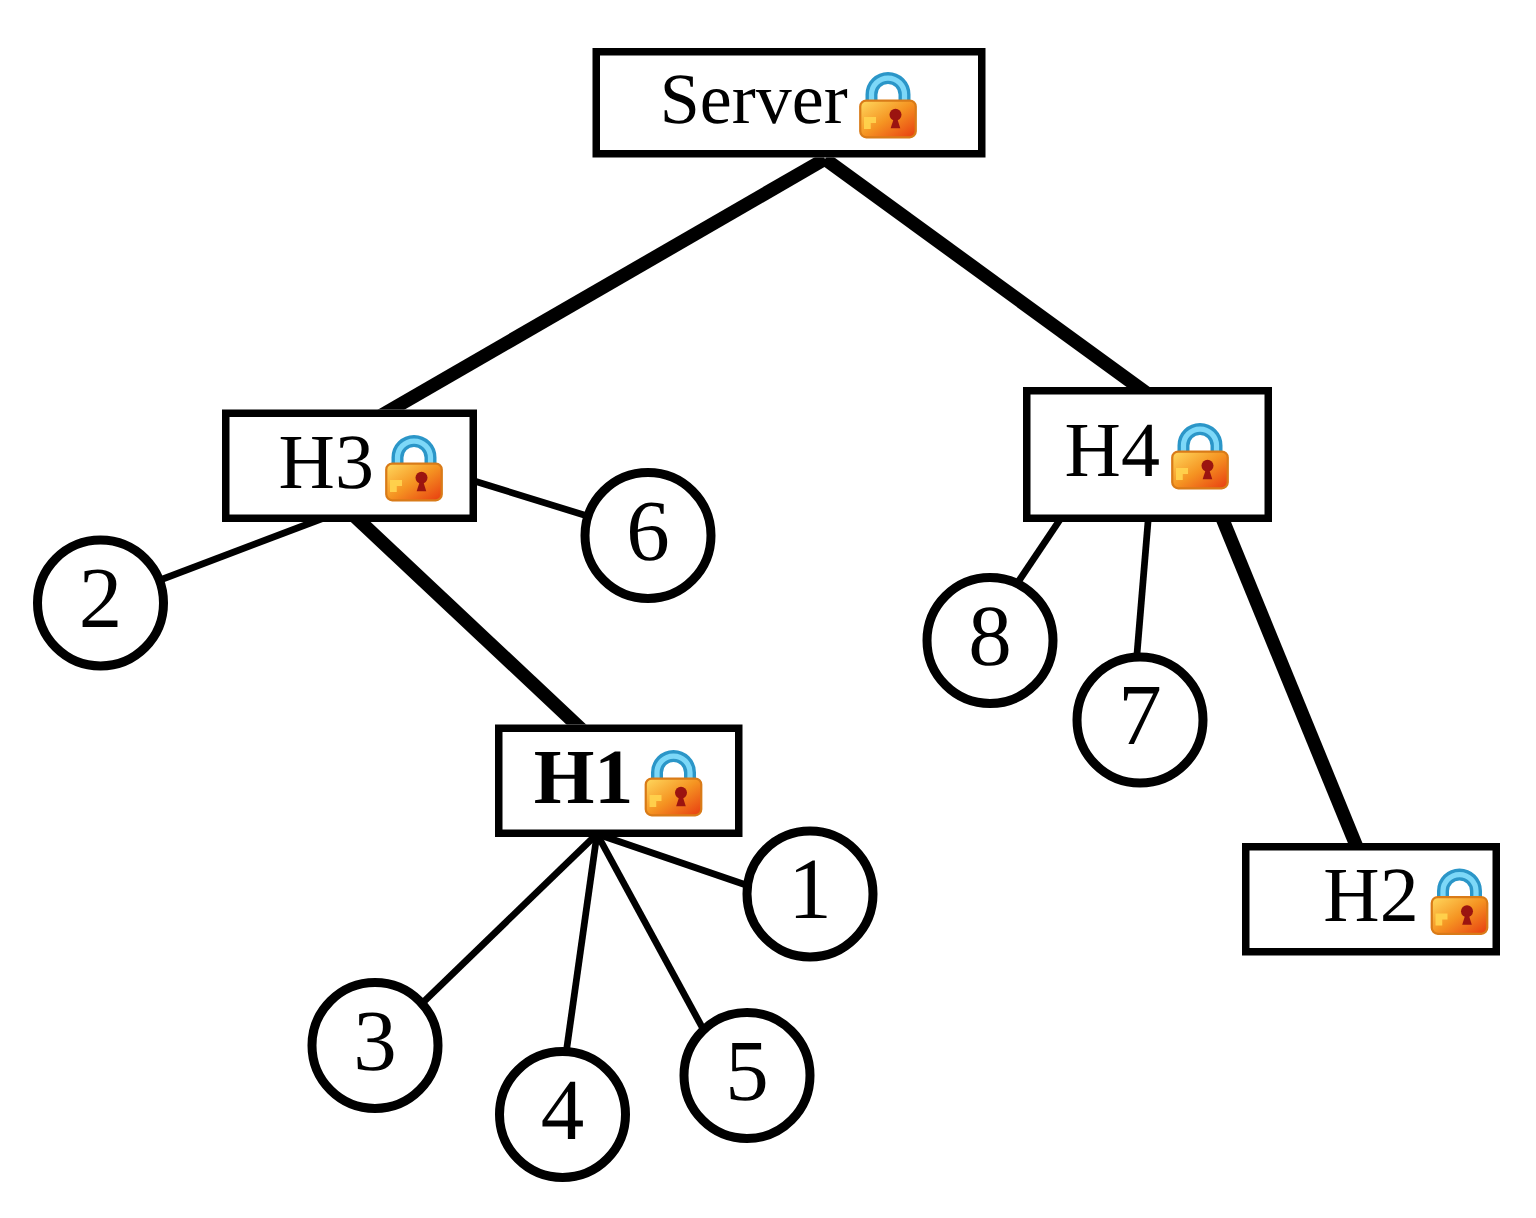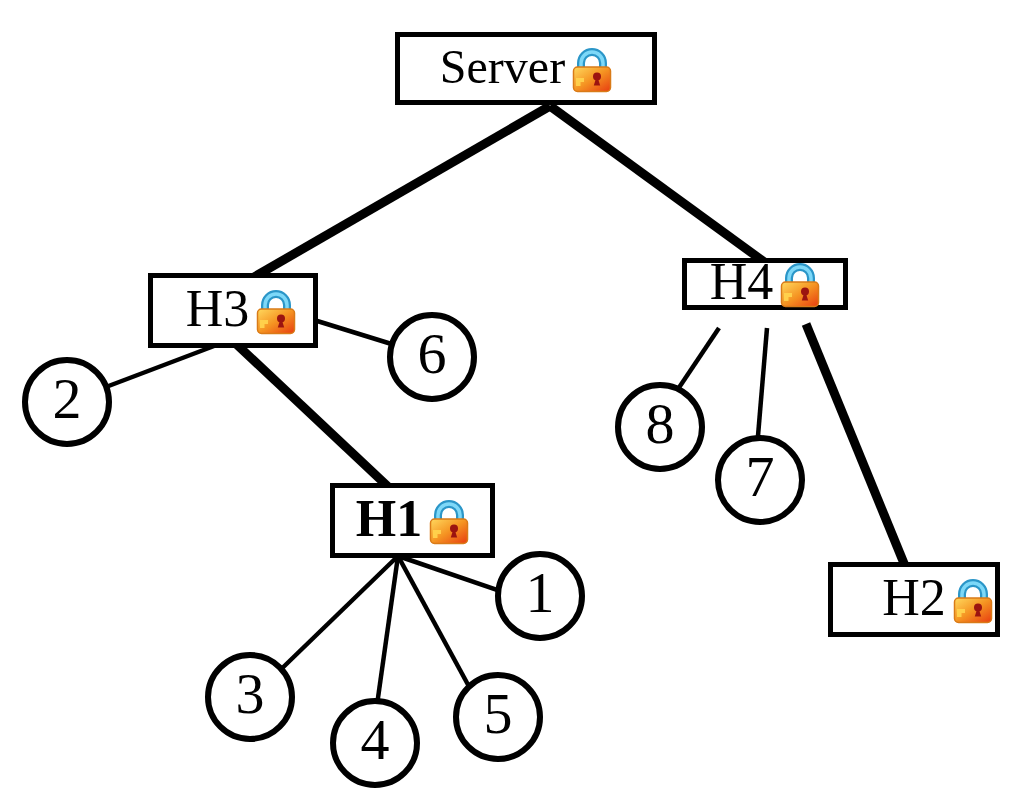--- a/index.html
+++ b/index.html
@@ -97,21 +97,21 @@
       </svg>
   </div>
 
   <div class="node-box" id="node-h3" style="left:148px;top:273px;width:170px;height:75px;padding-left:16px;">
     <span class="label">H3</span>
     <svg class="lock" viewBox="0 0 40 48">
         <use href="#lock-sym"></use>
       </svg>
   </div>
 
-  <div class="node-box" id="node-h4" style="left:682px;top:258px;width:166px;height:52px;">
+  <div class="node-box" id="node-h4" style="left:682px;top:258px;width:166px;height:90px;">
     <span class="label">H4</span>
     <svg class="lock" viewBox="0 0 40 48">
         <use href="#lock-sym"></use>
       </svg>
   </div>
 
   <div class="node-box" id="node-h1" style="left:330px;top:483px;width:165px;height:75px;font-weight:bold;">
     <span class="label">H1</span>
     <svg class="lock" viewBox="0 0 40 48">
         <use href="#lock-sym"></use>

